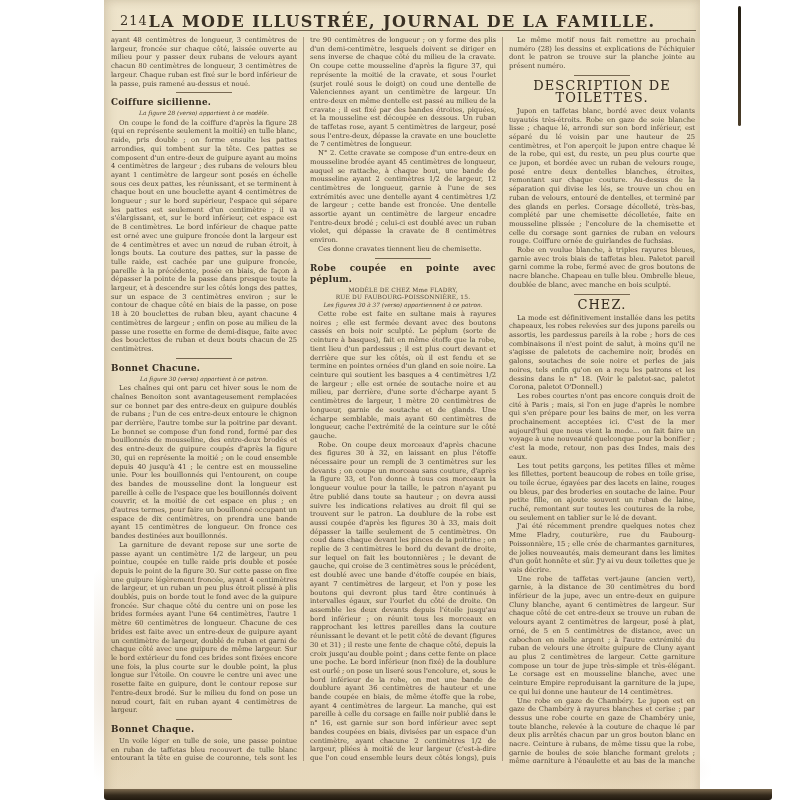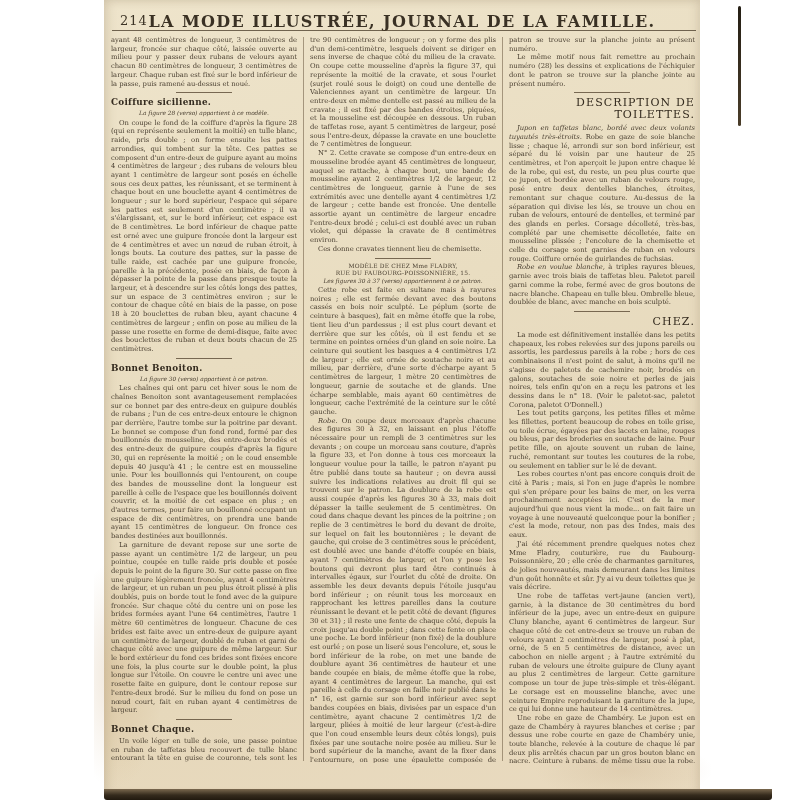--- a/index.html
+++ b/index.html
@@ -46,27 +46,27 @@
   .col{
     width:186px;height:727px;overflow:hidden;
     text-align:justify;
     font-size:6.8px;line-height:8.7px;letter-spacing:-0.05px;
   }
   .coldiv{
     width:1px;height:724px;background:rgba(105,88,64,0.55);margin-top:1px;
   }
   .col .p{margin:0;text-indent:8px;}
   .col .p.noindent{text-indent:0;}
-  .col .lead{font-style:italic;}
+  .col .lead{}
   .col .h2{
     font-weight:700;text-indent:0;
     font-size:8.8px;line-height:11px;margin:3px 0 2px;letter-spacing:.3px;color:#342b1f;
   }
   .col .h3{
-    text-align:right;text-indent:0;font-size:11px;line-height:12px;
+    text-align:center;text-indent:0;font-size:13px;line-height:12px;
     letter-spacing:1.1px;margin:4px 0 3px;color:#342b1f;
   }
   .col .sub{
     text-align:center;text-indent:0;font-size:5.9px;line-height:7.5px;
     letter-spacing:.2px;color:#4b4032;
   }
   .col .subi{
     text-align:center;text-indent:0;font-size:5.9px;line-height:7.5px;
     font-style:italic;color:#4b4032;margin-bottom:1px;
   }
@@ -86,53 +86,53 @@
   </div>
   <div class="header-rule"></div>
   <div class="columns" id="columns">
       <div class="col">
         <div class="p noindent">ayant 48 centimètres de longueur, 3 centimètres de largeur, froncée sur chaque côté, laissée ouverte au milieu pour y passer deux rubans de velours ayant chacun 80 centimètres de longueur, 3 centimètres de largeur. Chaque ruban est fixé sur le bord inférieur de la passe, puis ramené au-dessus et noué.</div>
         <div class="rule"></div>
         <div class="h2">Coiffure sicilienne.</div>
         <div class="subi">La figure 28 (verso) appartient à ce modèle.</div>
         <div class="p">On coupe le fond de la coiffure d'après la figure 28 (qui en représente seulement la moitié) en tulle blanc, raide, pris double ; on forme ensuite les pattes arrondies, qui tombent sur la tête. Ces pattes se composent d'un entre-deux de guipure ayant au moins 4 centimètres de largeur ; des rubans de velours bleu ayant 1 centimètre de largeur sont posés en échelle sous ces deux pattes, les réunissant, et se terminent à chaque bout en une bouclette ayant 4 centimètres de longueur ; sur le bord supérieur, l'espace qui sépare les pattes est seulement d'un centimètre ; il va s'élargissant, et, sur le bord inférieur, cet espace est de 8 centimètres. Le bord inférieur de chaque patte est orné avec une guipure froncée dont la largeur est de 4 centimètres et avec un nœud de ruban étroit, à longs bouts. La couture des pattes, sur la passe de tulle raide, est cachée par une guipure froncée, pareille à la précédente, posée en biais, de façon à dépasser la pointe de la passe dans presque toute la largeur, et à descendre sur les côtés longs des pattes, sur un espace de 3 centimètres environ ; sur le contour de chaque côté en biais de la passe, on pose 18 à 20 bouclettes de ruban bleu, ayant chacune 4 centimètres de largeur ; enfin on pose au milieu de la passe une rosette en forme de demi-disque, faite avec des bouclettes de ruban et deux bouts chacun de 25 centimètres.</div>
         <div class="rule"></div>
-        <div class="h2">Bonnet Benoiton.</div>
+        <div class="h2">Bonnet Chacune.</div>
         <div class="subi">La figure 30 (verso) appartient à ce patron.</div>
         <div class="p">Les chaînes qui ont paru cet hiver sous le nom de chaînes Benoiton sont avantageusement remplacées sur ce bonnet par des entre-deux en guipure doublés de rubans ; l'un de ces entre-deux entoure le chignon par derrière, l'autre tombe sur la poitrine par devant. Le bonnet se compose d'un fond rond, formé par des bouillonnés de mousseline, des entre-deux brodés et des entre-deux de guipure coupés d'après la figure 30, qui en représente la moitié ; on le coud ensemble depuis 40 jusqu'à 41 ; le centre est en mousseline unie. Pour les bouillonnés qui l'entourent, on coupe des bandes de mousseline dont la longueur est pareille à celle de l'espace que les bouillonnés doivent couvrir, et la moitié de cet espace en plus ; en d'autres termes, pour faire un bouillonné occupant un espace de dix centimètres, on prendra une bande ayant 15 centimètres de longueur. On fronce ces bandes destinées aux bouillonnés.</div>
         <div class="p">La garniture de devant repose sur une sorte de passe ayant un centimètre 1/2 de largeur, un peu pointue, coupée en tulle raide pris double et posée depuis le point de la figure 30. Sur cette passe on fixe une guipure légèrement froncée, ayant 4 centimètres de largeur, et un ruban un peu plus étroit plissé à plis doublés, puis on borde tout le fond avec de la guipure froncée. Sur chaque côté du centre uni on pose les brides formées ayant l'une 64 centimètres, l'autre 1 mètre 60 centimètres de longueur. Chacune de ces brides est faite avec un entre-deux de guipure ayant un centimètre de largeur, doublé de ruban et garni de chaque côté avec une guipure de même largeur. Sur le bord extérieur du fond ces brides sont fixées encore une fois, la plus courte sur le double point, la plus longue sur l'étoile. On couvre le centre uni avec une rosette faite en guipure, dont le contour repose sur l'entre-deux brodé. Sur le milieu du fond on pose un nœud court, fait en ruban ayant 4 centimètres de largeur.</div>
         <div class="rule"></div>
         <div class="h2">Bonnet Chaque.</div>
         <div class="p">Un voile léger en tulle de soie, une passe pointue en ruban de taffetas bleu recouvert de tulle blanc entourant la tête en guise de couronne, tels sont les éléments de cette gracieuse coiffure.</div>
       </div>
       <div class="coldiv"></div>
       <div class="col">
         <div class="p noindent">tre 90 centimètres de longueur ; on y forme des plis d'un demi-centimètre, lesquels doivent se diriger en sens inverse de chaque côté du milieu de la cravate. On coupe cette mousseline d'après la figure 37, qui représente la moitié de la cravate, et sous l'ourlet (surjet roulé sous le doigt) on coud une dentelle de Valenciennes ayant un centimètre de largeur. Un entre-deux en même dentelle est passé au milieu de la cravate ; il est fixé par des bandes étroites, piquées, et la mousseline est découpée en dessous. Un ruban de taffetas rose, ayant 5 centimètres de largeur, posé sous l'entre-deux, dépasse la cravate en une bouclette de 7 centimètres de longueur.</div>
         <div class="p">N° 2. Cette cravate se compose d'un entre-deux en mousseline brodée ayant 45 centimètres de longueur, auquel se rattache, à chaque bout, une bande de mousseline ayant 2 centimètres 1/2 de largeur, 12 centimètres de longueur, garnie à l'une de ses extrémités avec une dentelle ayant 4 centimètres 1/2 de largeur ; cette bande est froncée. Une dentelle assortie ayant un centimètre de largeur encadre l'entre-deux brodé ; celui-ci est doublé avec un ruban violet, qui dépasse la cravate de 8 centimètres environ.</div>
         <div class="p">Ces donne cravates tiennent lieu de chemisette.</div>
         <div class="rule"></div>
+        <div class="h2">Robe coupée en pointe avec péplum.</div>
         <div class="sub">MODÈLE DE CHEZ Mme FLADRY,</div>
         <div class="sub">RUE DU FAUBOURG-POISSONNIÈRE, 15.</div>
         <div class="subi">Les figures 30 à 37 (verso) appartiennent à ce patron.</div>
         <div class="p">Cette robe est faite en sultane mais à rayures noires ; elle est fermée devant avec des boutons cassés en bois noir sculpté. Le péplum (sorte de ceinture à basques), fait en même étoffe que la robe, tient lieu d'un pardessus ; il est plus court devant et derrière que sur les côtés, où il est fendu et se termine en pointes ornées d'un gland en soie noire. La ceinture qui soutient les basques a 4 centimètres 1/2 de largeur ; elle est ornée de soutache noire et au milieu, par derrière, d'une sorte d'écharpe ayant 5 centimètres de largeur, 1 mètre 20 centimètres de longueur, garnie de soutache et de glands. Une écharpe semblable, mais ayant 60 centimètres de longueur, cache l'extrémité de la ceinture sur le côté gauche.</div>
         <div class="p"><span class="lead">Robe. </span>On coupe deux morceaux d'après chacune des figures 30 à 32, en laissant en plus l'étoffe nécessaire pour un rempli de 3 centimètres sur les devants ; on coupe un morceau sans couture, d'après la figure 33, et l'on donne à tous ces morceaux la longueur voulue pour la taille, le patron n'ayant pu être publié dans toute sa hauteur ; on devra aussi suivre les indications relatives au droit fil qui se trouvent sur le patron. La doublure de la robe est aussi coupée d'après les figures 30 à 33, mais doit dépasser la taille seulement de 5 centimètres. On coud dans chaque devant les pinces de la poitrine ; on replie de 3 centimètres le bord du devant de droite, sur lequel on fait les boutonnières ; le devant de gauche, qui croise de 3 centimètres sous le précédent, est doublé avec une bande d'étoffe coupée en biais, ayant 7 centimètres de largeur, et l'on y pose les boutons qui devront plus tard être continués à intervalles égaux, sur l'ourlet du côté de droite. On assemble les deux devants depuis l'étoile jusqu'au bord inférieur ; on réunit tous les morceaux en rapprochant les lettres pareilles dans la couture réunissant le devant et le petit côté de devant (figures 30 et 31) ; il reste une fente de chaque côté, depuis la croix jusqu'au double point ; dans cette fente on place une poche. Le bord inférieur (non fixé) de la doublure est ourlé ; on pose un liseré sous l'encolure, et, sous le bord inférieur de la robe, on met une bande de doublure ayant 36 centimètres de hauteur et une bande coupée en biais, de même étoffe que la robe, ayant 4 centimètres de largeur. La manche, qui est pareille à celle du corsage en faille noir publié dans le n° 16, est garnie sur son bord inférieur avec sept bandes coupées en biais, divisées par un espace d'un centimètre, ayant chacune 2 centimètres 1/2 de largeur, pliées à moitié de leur largeur (c'est-à-dire que l'on coud ensemble leurs deux côtés longs), puis fixées par une soutache noire posée au milieu. Sur le bord supérieur de la manche, avant de la fixer dans l'entournure, on pose une épaulette composée de bandes en biais pareilles aux précédentes, mais placées comme des bouclettes, tout près l'une de l'autre. Leur longueur est de 8 centimètres au milieu de la manche et diminue graduellement, de façon à n'être plus que de 5 centimètres sur les côtés. Deux bandes semblables garnissent l'entournure.</div>
       </div>
       <div class="coldiv"></div>
       <div class="col">
-        <div class="p noindent">patron se trouve sur la planche jointe au présent numéro.</div>
         <div class="p">Le même motif nous fait remettre au prochain numéro (28) les dessins et explications de l'échiquier dont le patron se trouve sur la planche jointe au présent numéro.</div>
         <div class="rule"></div>
         <div class="h3">DESCRIPTION DE TOILETTES.</div>
         <div class="p"><span class="lead">Jupon en taffetas blanc, bordé avec deux volants tuyautés très-étroits. </span>Robe en gaze de soie blanche lisse ; chaque lé, arrondi sur son bord inférieur, est séparé du lé voisin par une hauteur de 25 centimètres, et l'on aperçoit le jupon entre chaque lé de la robe, qui est, du reste, un peu plus courte que ce jupon, et bordée avec un ruban de velours rouge, posé entre deux dentelles blanches, étroites, remontant sur chaque couture. Au-dessus de la séparation qui divise les lés, se trouve un chou en ruban de velours, entouré de dentelles, et terminé par des glands en perles. Corsage décolleté, très-bas, complété par une chemisette décolletée, faite en mousseline plissée ; l'encolure de la chemisette et celle du corsage sont garnies de ruban en velours rouge. Coiffure ornée de guirlandes de fuchsias.</div>
         <div class="p"><span class="lead">Robe en voulue blanche, </span>à triples rayures bleues, garnie avec trois biais de taffetas bleu. Paletot pareil garni comme la robe, fermé avec de gros boutons de nacre blanche. Chapeau en tulle bleu. Ombrelle bleue, doublée de blanc, avec manche en bois sculpté.</div>
         <div class="rule"></div>
         <div class="h3">CHEZ.</div>
         <div class="p">La mode est définitivement installée dans les petits chapeaux, les robes relevées sur des jupons pareils ou assortis, les pardessus pareils à la robe ; hors de ces combinaisons il n'est point de salut, à moins qu'il ne s'agisse de paletots de cachemire noir, brodés en galons, soutaches de soie noire et perles de jais noires, tels enfin qu'on en a reçu les patrons et les dessins dans le n° 18. (Voir le paletot-sac, paletot Corona, paletot O'Donnell.)</div>
+        <div class="p">Les robes courtes n'ont pas encore conquis droit de cité à Paris ; mais, si l'on en juge d'après le nombre qui s'en prépare pour les bains de mer, on les verra prochainement acceptées ici. C'est de la mer aujourd'hui que nous vient la mode... on fait faire un voyage à une nouveauté quelconque pour la bonifier ; c'est la mode, retour, non pas des Indes, mais des eaux.</div>
         <div class="p">Les tout petits garçons, les petites filles et même les fillettes, portent beaucoup de robes en toile grise, ou toile écrue, égayées par des lacets en laine, rouges ou bleus, par des broderies en soutache de laine. Pour petite fille, on ajoute souvent un ruban de laine, ruché, remontant sur toutes les coutures de la robe, ou seulement en tablier sur le lé de devant.</div>
-        <div class="p">Les robes courtes n'ont pas encore conquis droit de cité à Paris ; mais, si l'on en juge d'après le nombre qui s'en prépare pour les bains de mer, on les verra prochainement acceptées ici. C'est de la mer aujourd'hui que nous vient la mode... on fait faire un voyage à une nouveauté quelconque pour la bonifier ; c'est la mode, retour, non pas des Indes, mais des eaux.</div>
-        <div class="p">J'ai été récemment prendre quelques notes chez Mme Fladry, couturière, rue du Faubourg-Poissonnière, 20 ; elle crée de charmantes garnitures, de jolies nouveautés, mais demeurant dans les limites d'un goût honnête et sûr. J'y ai vu deux toilettes que je vais décrire.</div>
+        <div class="p">J'ai été récemment prendre quelques notes chez Mme Fladry, couturière, rue du Faubourg-Poissonnière, 15 ; elle crée de charmantes garnitures, de jolies nouveautés, mais demeurant dans les limites d'un goût honnête et sûr. J'y ai vu deux toilettes que je vais décrire.</div>
         <div class="p">Une robe de taffetas vert-jaune (ancien vert), garnie, à la distance de 30 centimètres du bord inférieur de la jupe, avec un entre-deux en guipure Cluny blanche, ayant 6 centimètres de largeur. Sur chaque côté de cet entre-deux se trouve un ruban de velours ayant 2 centimètres de largeur, posé à plat, orné, de 5 en 5 centimètres de distance, avec un cabochon en nielle argent ; à l'autre extrémité du ruban de velours une étroite guipure de Cluny ayant au plus 2 centimètres de largeur. Cette garniture compose un tour de jupe très-simple et très-élégant. Le corsage est en mousseline blanche, avec une ceinture Empire reproduisant la garniture de la jupe, ce qui lui donne une hauteur de 14 centimètres.</div>
         <div class="p">Une robe en gaze de Chambéry. Le jupon est en gaze de Chambéry à rayures blanches et cerise ; par dessus une robe courte en gaze de Chambéry unie, toute blanche, relevée à la couture de chaque lé par deux plis arrêtés chacun par un gros bouton blanc en nacre. Ceinture à rubans, de même tissu que la robe, garnie de boules de soie blanche formant grelots ; même garniture à l'épaulette et au bas de la manche du corsage.</div>
       </div>
     </div>
 </div>
 <div class="book-edge-right"></div>
 <div class="book-edge-bottom"></div>
 
 </body></html>

